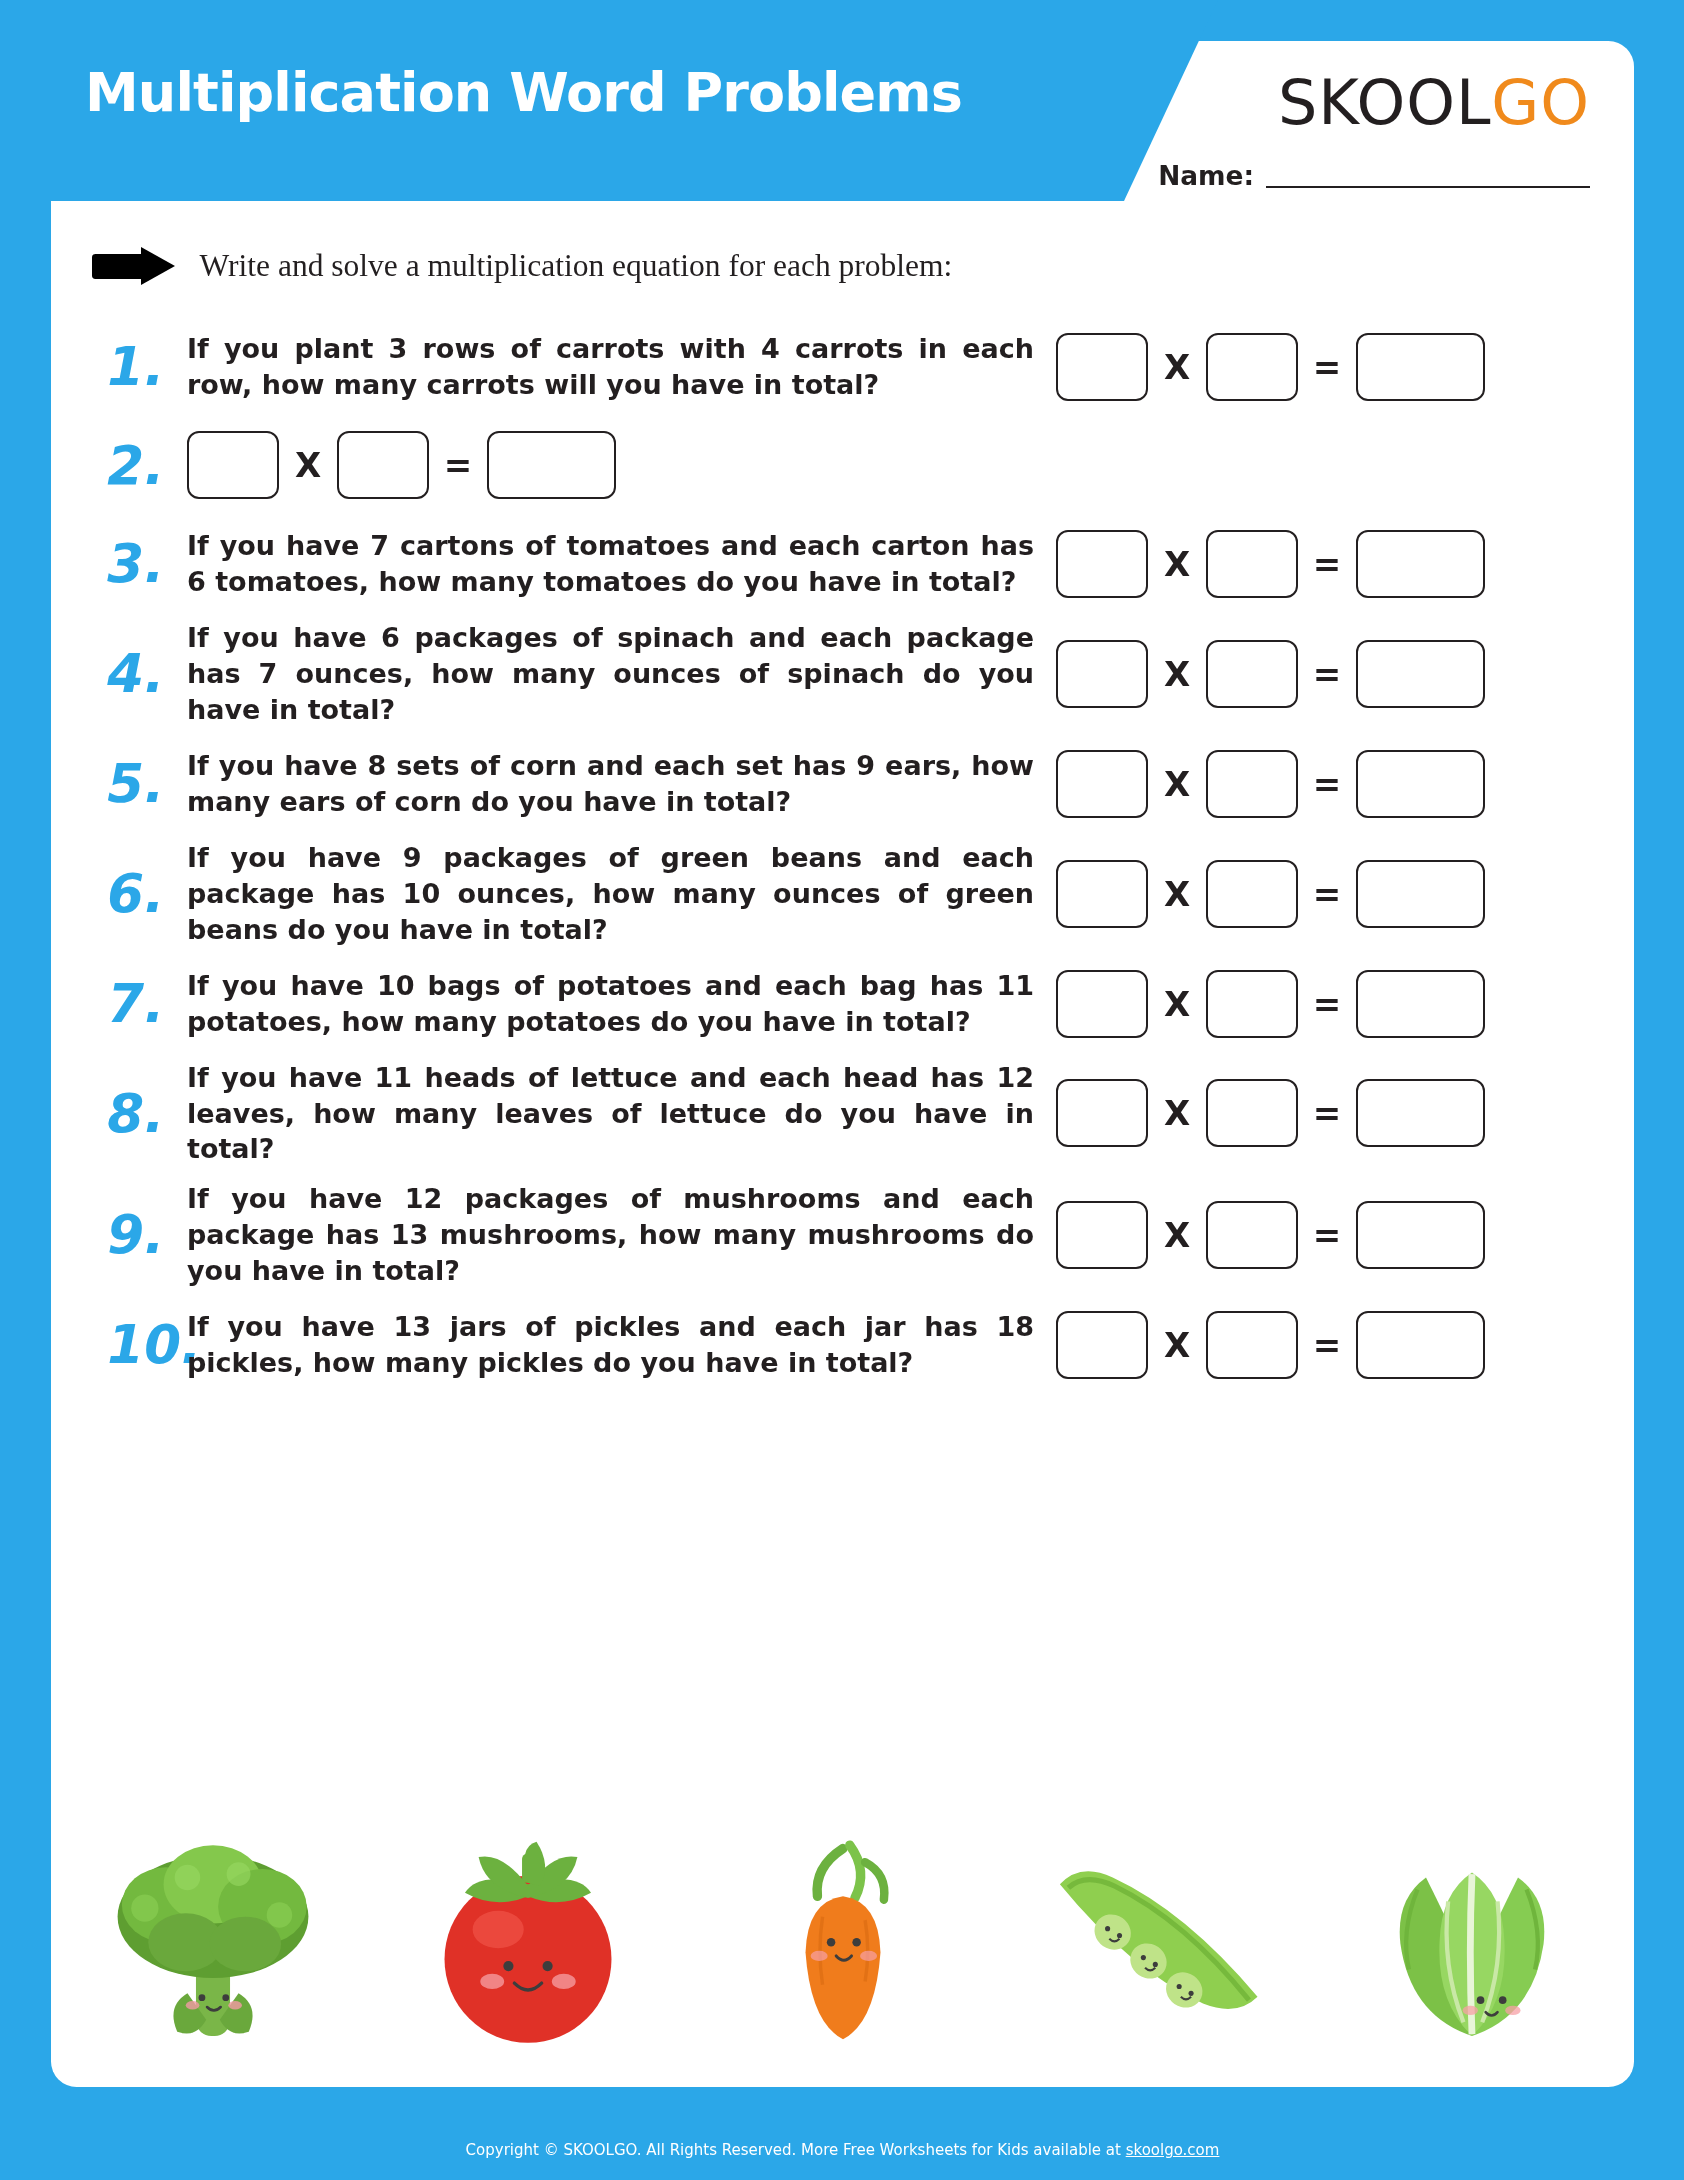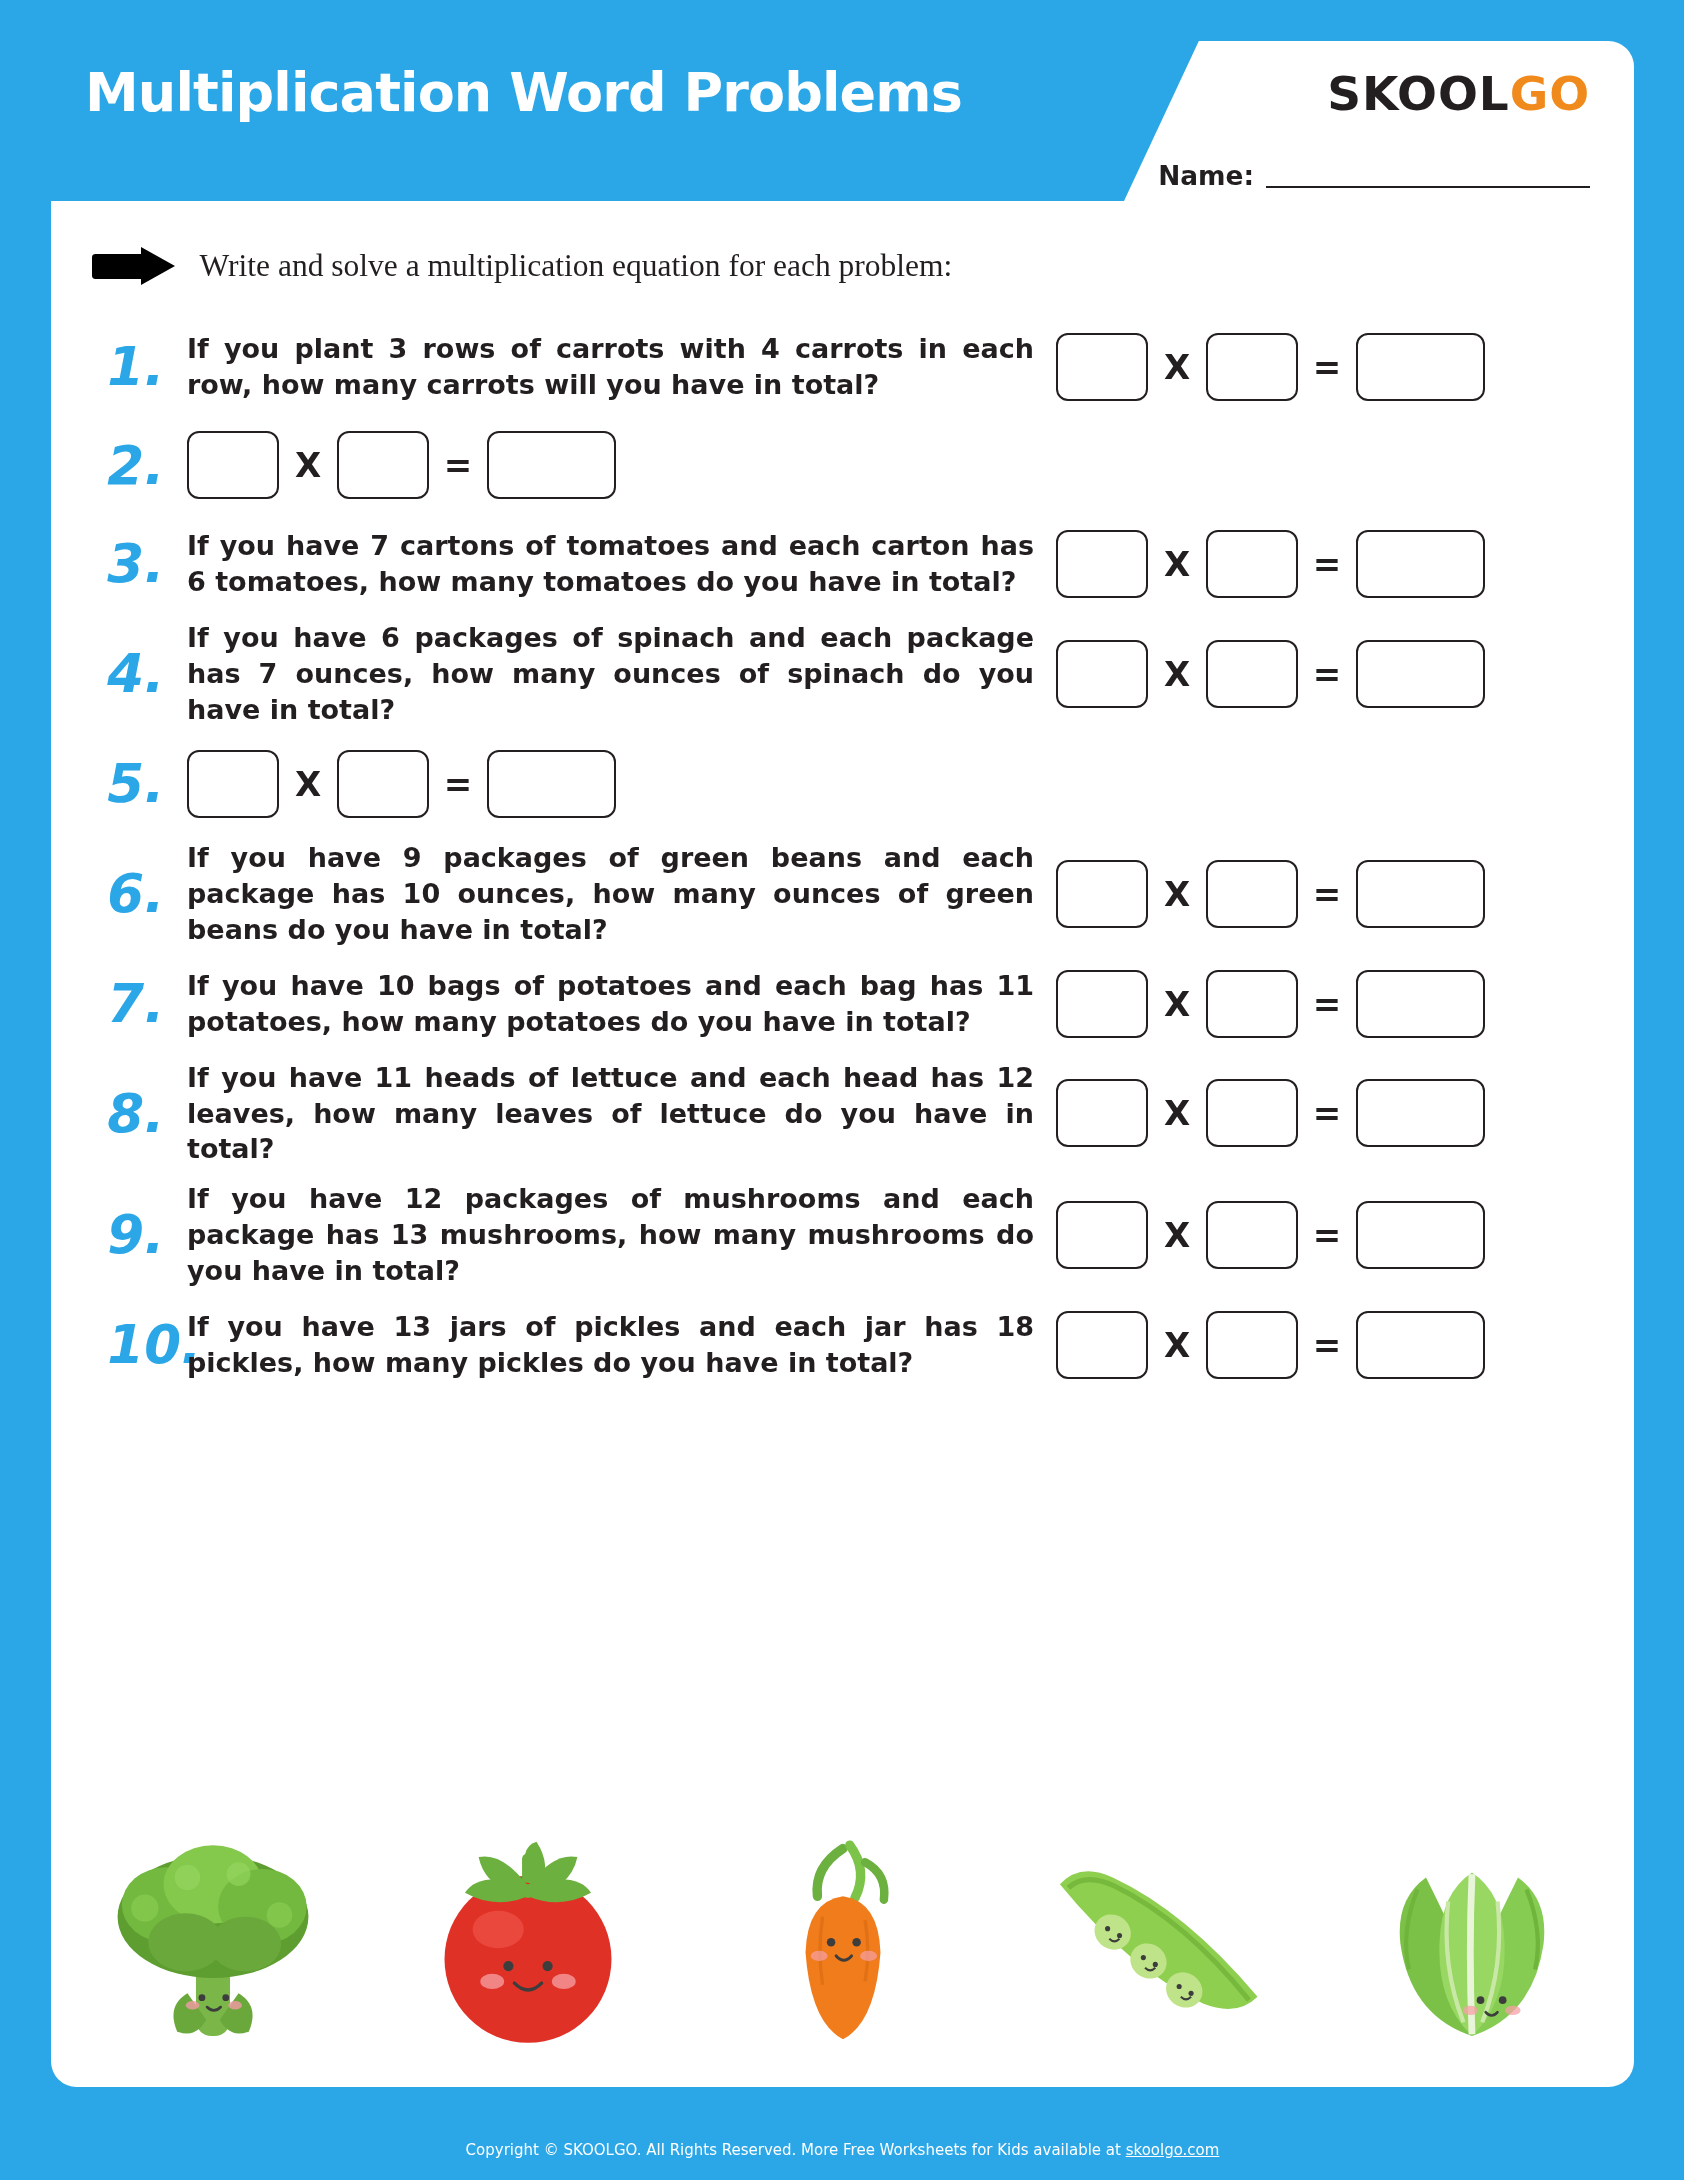--- a/index.html
+++ b/index.html
@@ -59,23 +59,23 @@
     font-size: 54px;
     font-weight: bold;
     letter-spacing: -0.9px;
     white-space: nowrap;
   }
 
   .logo {
     position: absolute;
     right: 95px;
     top: 66px;
-    font-size: 47px;
+    font-size: 62px;
     letter-spacing: 0.9px;
-    font-weight: bold;
+    font-weight: normal;
     z-index: 4;
   }
   .logo .skool { color: #231f20; }
   .logo .go { color: #f08a1c; }
 
   .name-row {
     position: absolute;
     right: 95px;
     top: 160px;
     z-index: 4;
@@ -302,20 +302,21 @@
         <div class="box"></div>
         <div class="op">X</div>
         <div class="box"></div>
         <div class="op">=</div>
         <div class="box result"></div>
       </div>
     </div>
 
     <div class="problem">
       <div class="num">5.</div>
+      <div class="q-text">If you have 8 sets of corn and each set has 9 ears, how many ears of corn do you have in total?</div>
       <div class="eq">
         <div class="box"></div>
         <div class="op">X</div>
         <div class="box"></div>
         <div class="op">=</div>
         <div class="box result"></div>
       </div>
     </div>
 
     <div class="problem">

